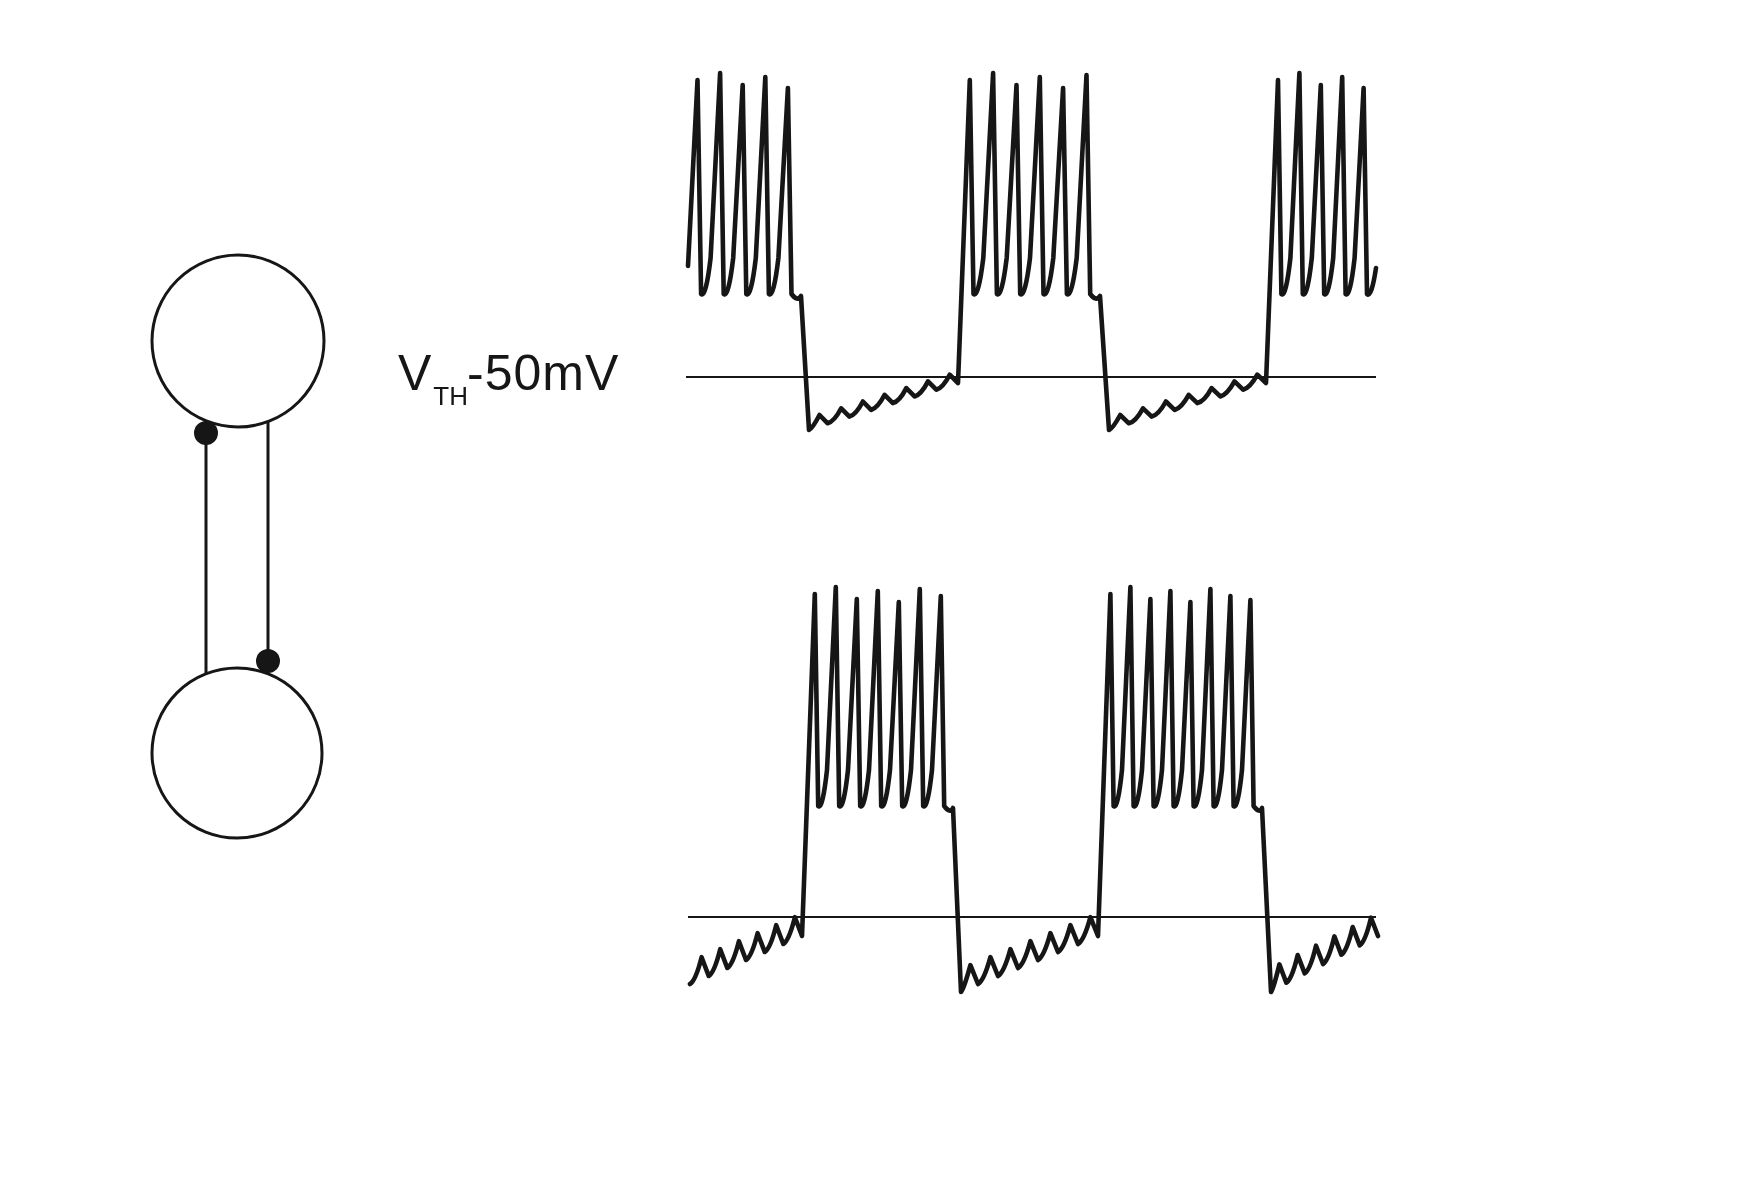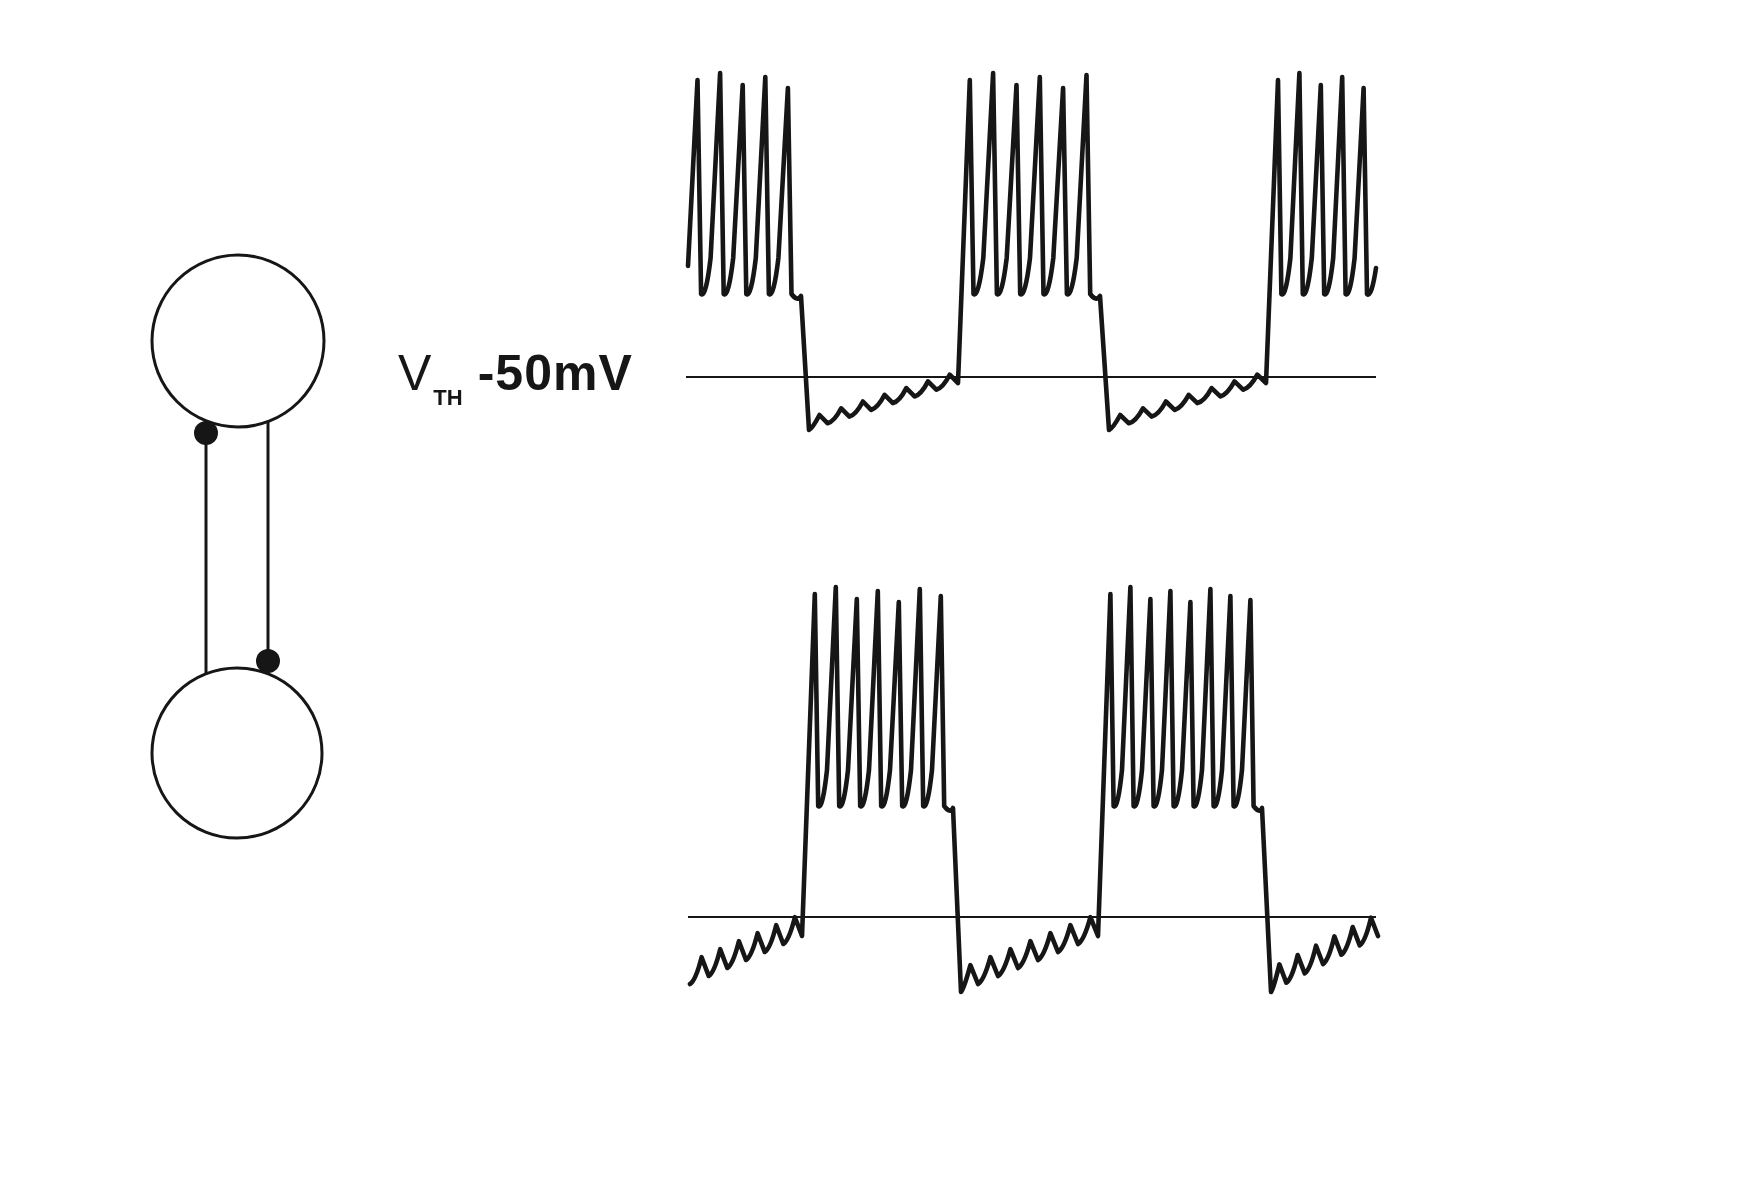--- a/index.html
+++ b/index.html
@@ -15,22 +15,22 @@
   .syn-line{stroke:var(--ink,#161616);stroke-width:3;}
   .syn-dot{fill:var(--ink,#161616);stroke:none;}
   .threshold{stroke:var(--ink,#161616);stroke-width:2.2;}
   .trace{fill:none;stroke:var(--ink,#161616);stroke-width:4.6;stroke-linejoin:round;stroke-linecap:round;}
   .vth-label{
     position:absolute;left:398px;top:344px;
     color:var(--ink,#161616);
     font-size:50px;font-weight:500;letter-spacing:1px;
     white-space:nowrap;
   }
-  .vth-label sub{font-size:22px;font-weight:700;letter-spacing:0;position:relative;top:4px;left:1px;}
-  .vth-value{margin-left:16px;font-weight:bold;}
+  .vth-label sub{font-size:26px;font-weight:400;letter-spacing:0;position:relative;top:4px;left:1px;}
+  .vth-value{}
 </style>
 </head>
 <body>
 
 <div class="figure">
   <svg class="canvas" width="1740" height="1204" viewBox="0 0 1740 1204">
       <circle cx="238" cy="341" r="86" class="neuron"></circle>
       <circle cx="237" cy="753" r="85" class="neuron"></circle>
       <line x1="206" y1="421" x2="206" y2="674" class="syn-line"></line>
       <circle cx="206" cy="433" r="12" class="syn-dot"></circle>

